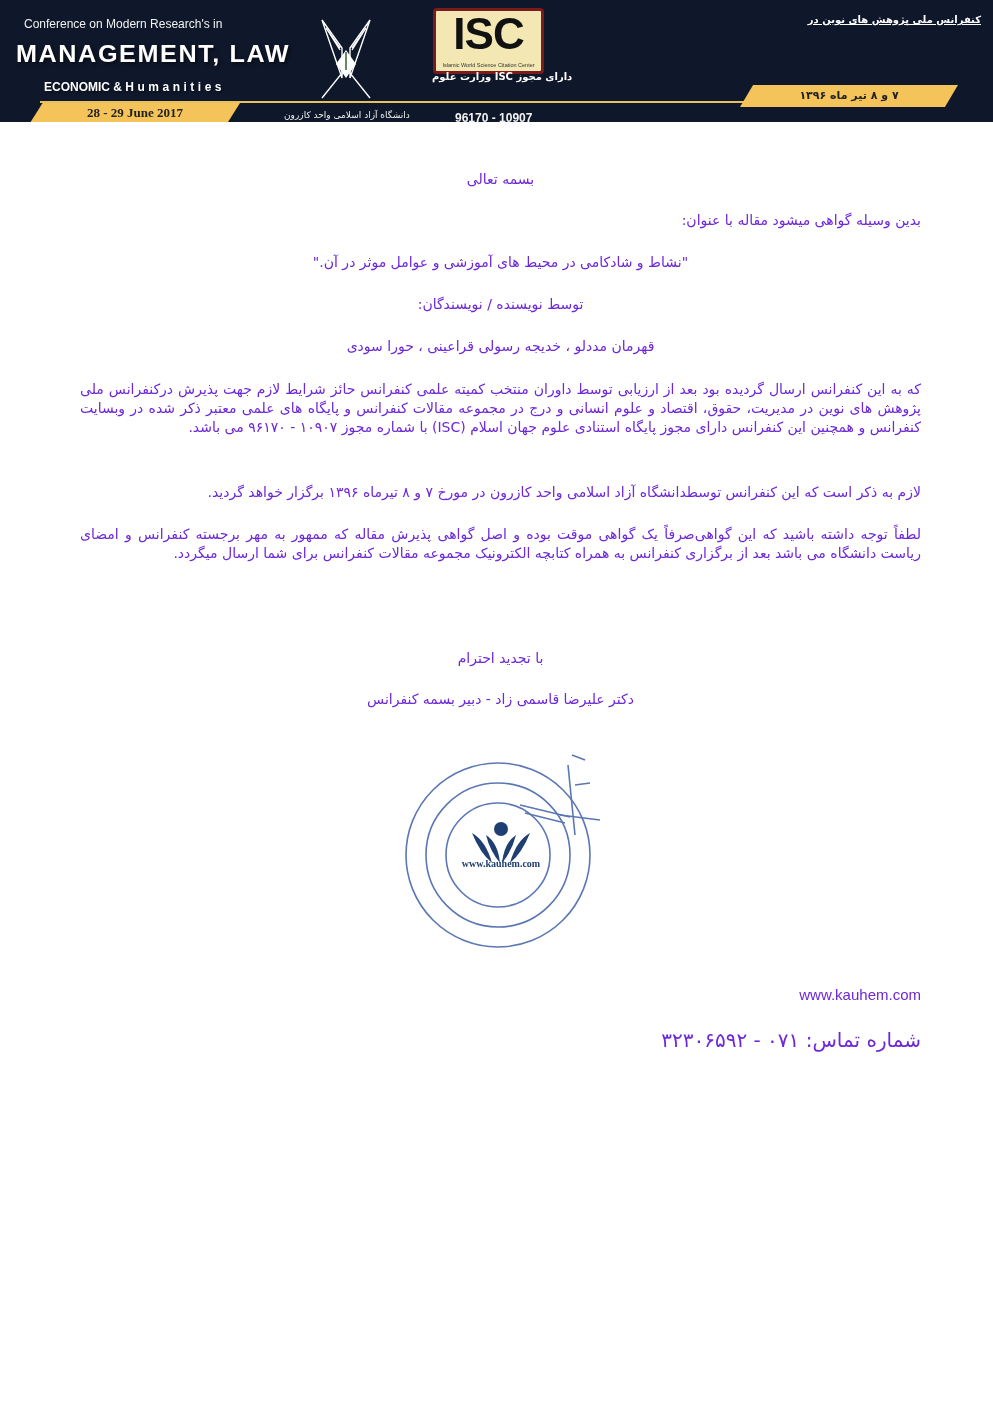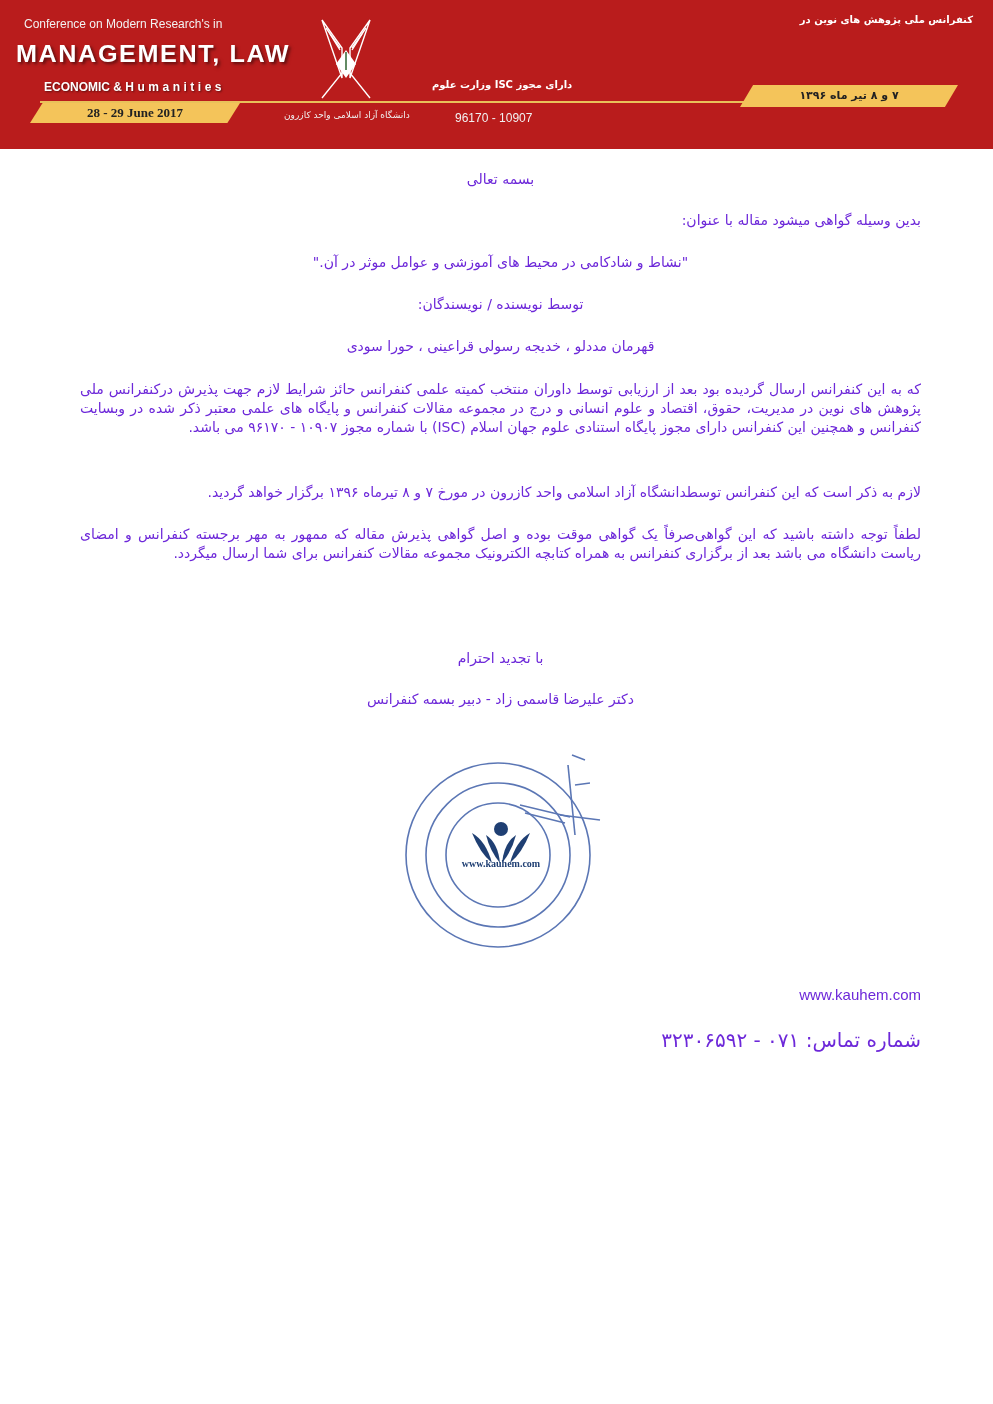--- a/index.html
+++ b/index.html
@@ -1,32 +1,32 @@
 <!DOCTYPE html>
 <html><head>
 <meta charset="utf-8">
 <style>
   html, body { margin:0; padding:0; background:#ffffff; }
   body { width:993px; height:1404px; position:relative; overflow:hidden; font-family:"DejaVu Sans", sans-serif; color:#111; }
-  .banner { position:absolute; left:0; top:0; width:993px; height:149px; background:#b91c1c; overflow:hidden; }
+  .banner { position:absolute; left:0; top:0; width:993px; height:122px; background:#0f172a; overflow:hidden; }
   .en-sub { position:absolute; left:24px; top:17px; font-size:12px; color:#f2f2f2; font-family:"Liberation Sans", sans-serif; }
   .en-title { position:absolute; left:16px; top:40px; font-size:24px; font-weight:bold; color:#ffffff; letter-spacing:1.5px; font-family:"Liberation Sans", sans-serif; text-shadow:2px 2px 3px rgba(0,0,0,0.5); transform:scaleX(1.05); transform-origin:left; }
   .en-title2 { position:absolute; left:44px; top:80px; font-size:12px; font-weight:bold; color:#ffffff; font-family:"Liberation Sans", sans-serif; text-shadow:1px 1px 2px rgba(0,0,0,0.5); }
   .en-title2 .spaced { letter-spacing:3.5px; }
   .gold-line-left { position:absolute; left:40px; top:101px; width:560px; height:2px; background:#e9c15a; }
   .en-date { position:absolute; left:30px; top:103px; width:210px; height:20px; background:#f4c45a; clip-path:polygon(6% 0, 100% 0, 94% 100%, 0 100%); }
   .en-date span { display:block; text-align:center; font-size:13px; font-weight:bold; color:#222; line-height:20px; font-family:Liberation Serif, serif; }
   .uni-logo { position:absolute; left:318px; top:18px; width:56px; height:82px; }
   .uni-name { position:absolute; left:284px; top:110px; font-size:9px; color:#f0f0f0; direction:rtl; }
   .isc-box { position:absolute; left:433px; top:8px; width:111px; height:66px; background:#f3e7b3; border:3px solid #7a1c1c; border-radius:4px; box-sizing:border-box; }
   .isc-box .isc { position:absolute; left:0; right:0; top:-2px; text-align:center; font-size:44px; font-weight:bold; color:#111; font-family:"Liberation Sans", sans-serif; letter-spacing:-1px; }
   .isc-box .isc-sub { position:absolute; left:0; right:0; bottom:3px; text-align:center; font-size:5.5px; color:#333; font-family:"Liberation Sans", sans-serif; }
-  .isc-license { position:absolute; left:432px; top:79px; font-size:10px; font-weight:bold; color:#ffffff; direction:rtl; }
-  .isc-number { position:absolute; left:455px; top:111px; font-size:12px; font-weight:normal; color:#f2f2f2; font-family:"Liberation Sans", sans-serif; }
-  .fa-sub { position:absolute; right:20px; top:14px; font-size:10px; font-weight:bold; color:#ffffff; direction:rtl; }
+  .isc-license { position:absolute; left:432px; top:71px; font-size:10px; font-weight:bold; color:#ffffff; direction:rtl; }
+  .isc-number { position:absolute; left:455px; top:111px; font-size:12px; font-weight:bold; color:#f2f2f2; font-family:"Liberation Sans", sans-serif; }
+  .fa-sub { position:absolute; right:12px; top:14px; font-size:10px; font-weight:bold; color:#ffffff; direction:rtl;text-decoration:underline; }
   .fa-title { position:absolute; right:8px; top:33px; font-size:25px; font-weight:bold; color:#ffffff; direction:rtl; text-shadow:2px 2px 3px rgba(0,0,0,0.5); }
   .fa-date { position:absolute; left:740px; top:85px; width:218px; height:22px; background:#f4c45a; clip-path:polygon(6% 0, 100% 0, 94% 100%, 0 100%); }
   .fa-date span { display:block; text-align:center; font-size:11px; font-weight:bold; color:#222; line-height:22px; direction:rtl; }
   .gold-line-right { position:absolute; left:560px; top:101px; width:200px; height:2px; background:#e9c15a; }
 
   .doc { position:absolute; left:80px; width:841px; direction:rtl; font-family:"DejaVu Sans", sans-serif; font-size:14px; color:#6d28d9; }
   .center { text-align:center; }
   .right { text-align:right; }
   .para { text-align:justify; line-height:19px; }
   .ltr { direction:ltr; text-align:right; font-family:"Liberation Sans", sans-serif; font-size:15px; }
@@ -56,20 +56,24 @@
         <path d="M12 16 L22 32"></path>
       <path d="M48 10 L34 30"></path>
         <path d="M44 16 L34 32"></path>
       <path d="M4 80 L28 50 L52 80"></path>
     </g>
     <path d="M28 32 L38 46 L28 60 L18 46 Z" fill="#ffffff"></path>
     <line x1="28" y1="34" x2="28" y2="52" stroke="#2e6531" stroke-width="1.5"></line>
   </svg>
   <div class="uni-name">دانشگاه آزاد اسلامی واحد کازرون</div>
 
+  <div class="isc-box">
+    <div class="isc">ISC</div>
+    <div class="isc-sub">Islamic World Science Citation Center</div>
+  </div>
   <div class="isc-license">دارای مجوز ISC وزارت علوم</div>
   <div class="isc-number">96170 - 10907</div>
 
   <div class="fa-sub">کنفرانس ملی پژوهش های نوین در</div>
   <div class="fa-date">
     <span>۷ و ۸ تیر ماه ۱۳۹۶</span>
   </div>
 </div>
 
 <div class="doc center" style="top:171px;">بسمه تعالی</div>

